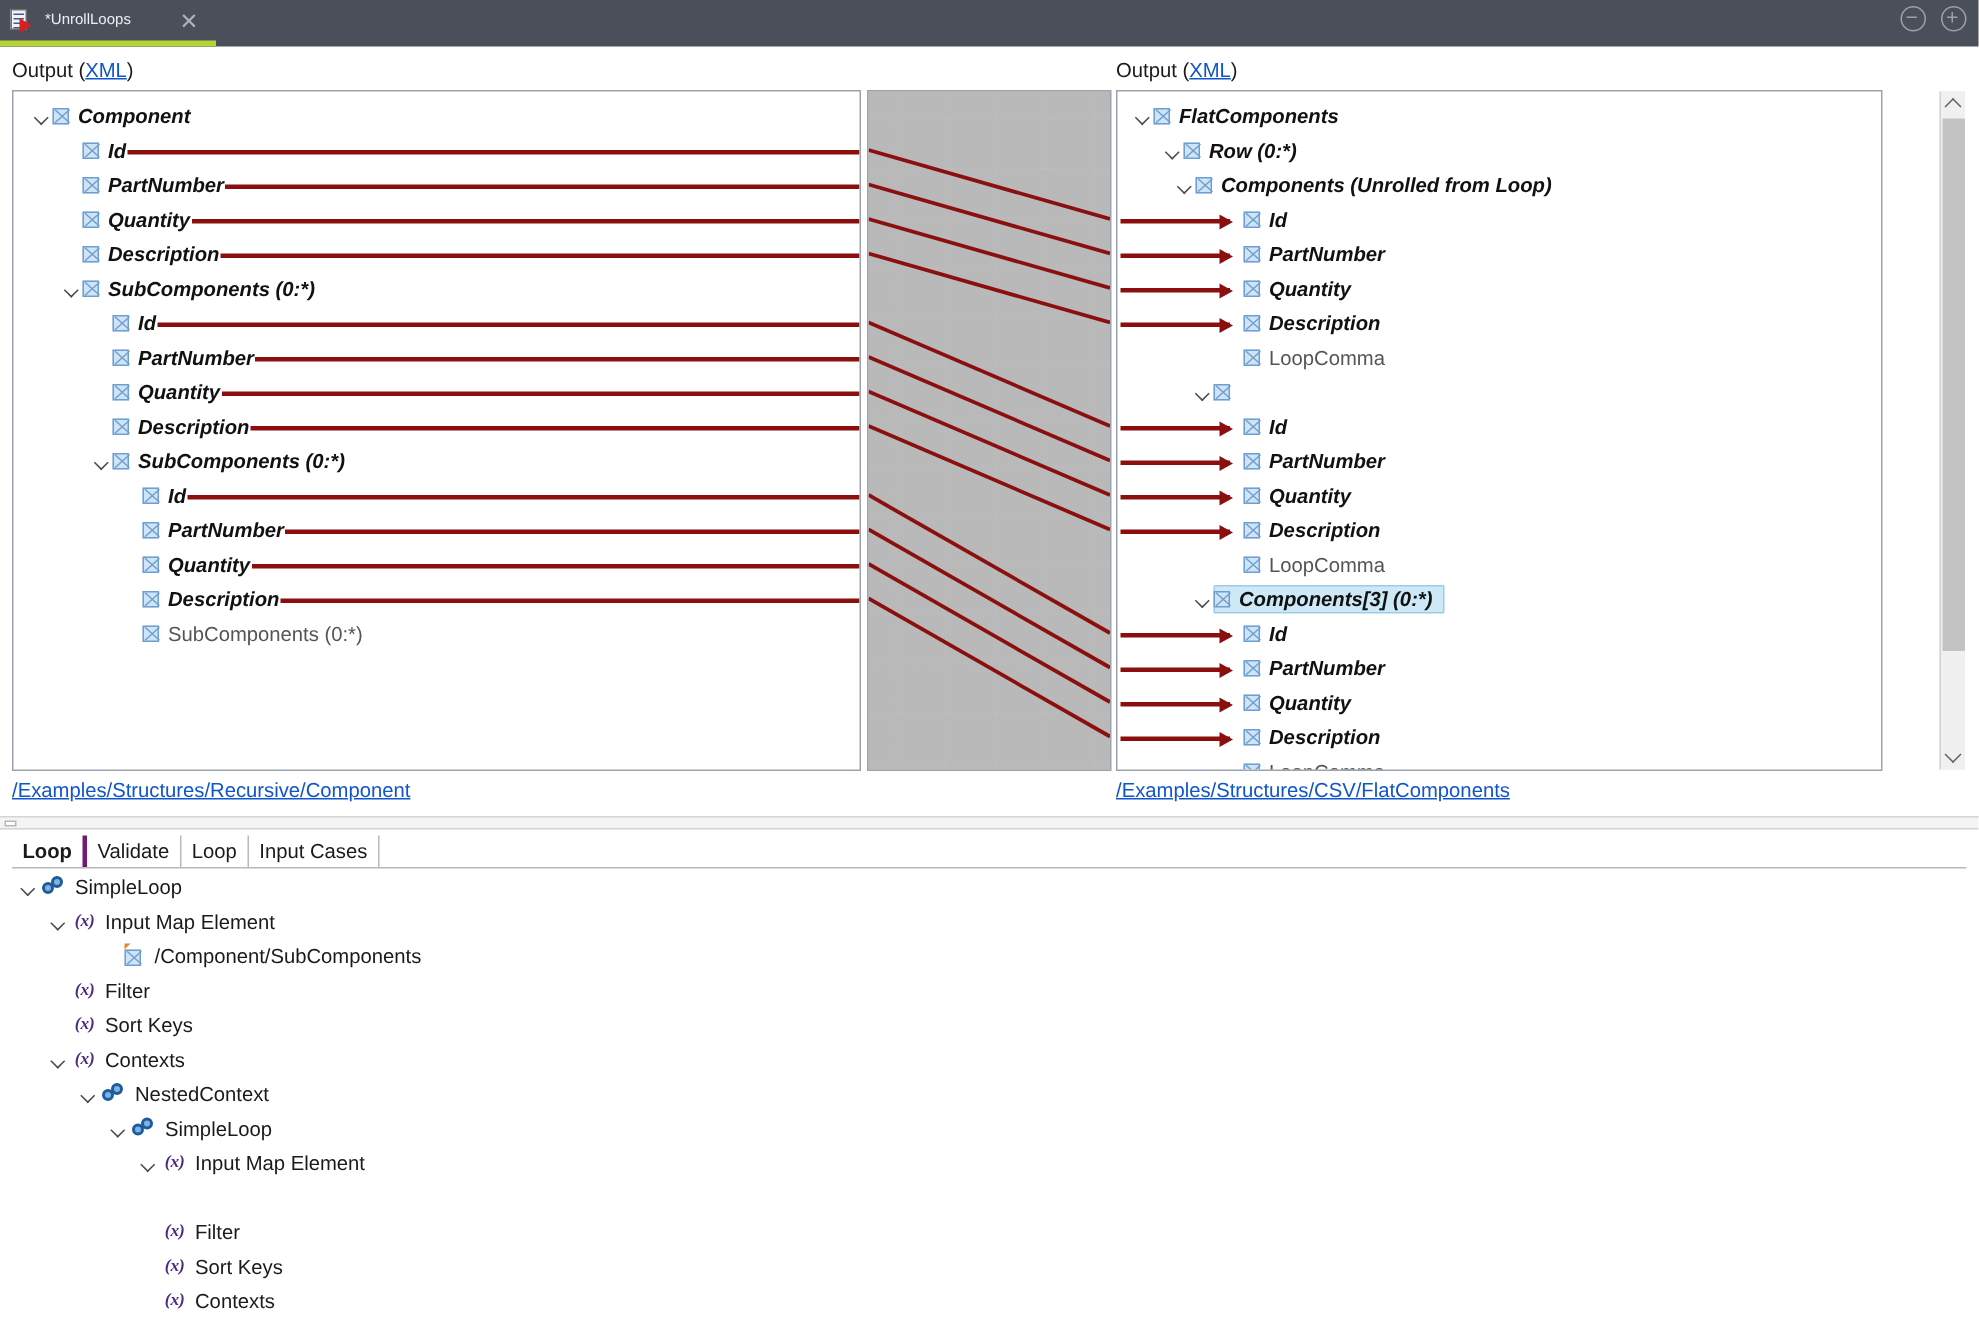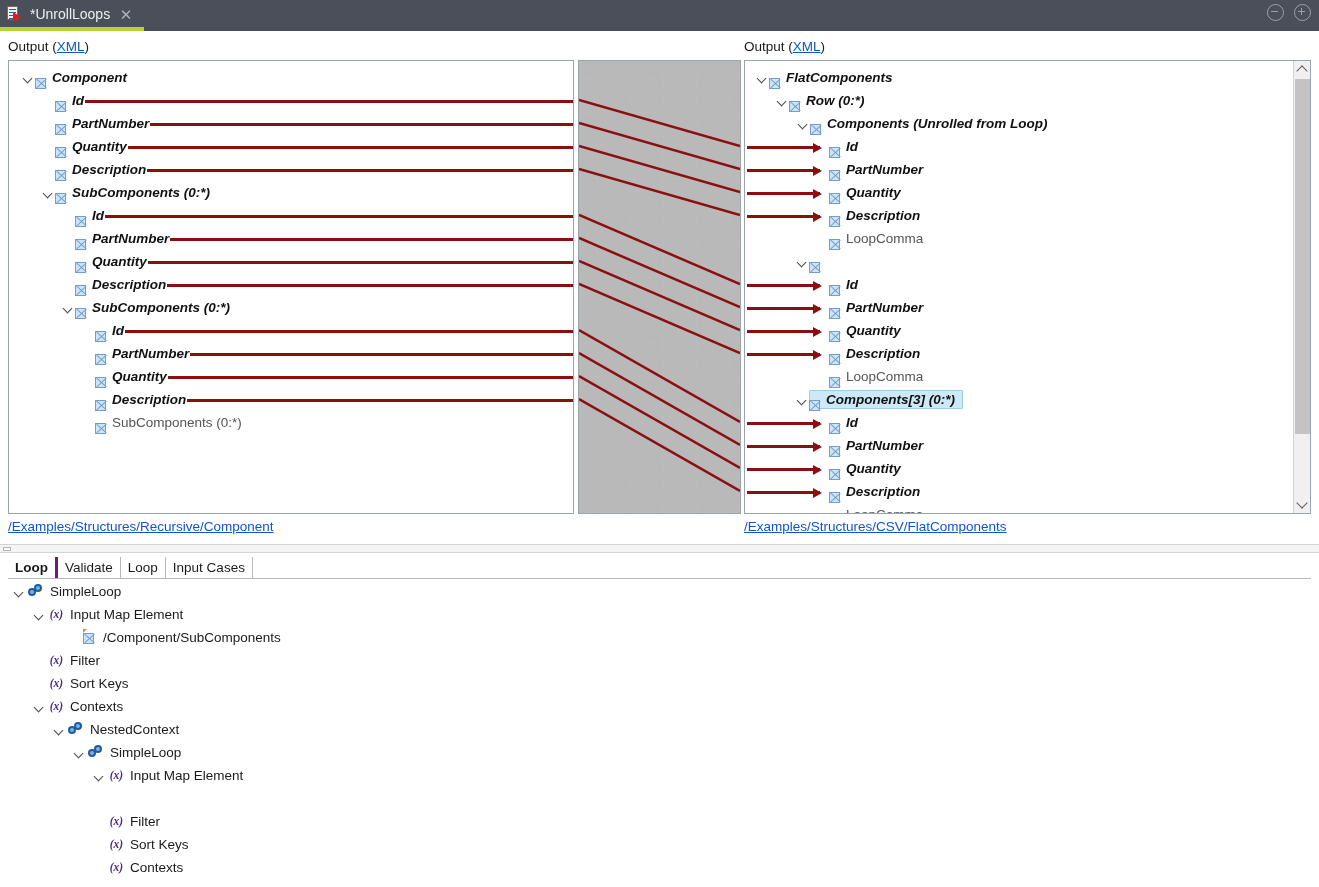--- a/index.html
+++ b/index.html
@@ -36,21 +36,21 @@
   .tab-icon .doc i{
     position:absolute;left:1px;top:2px;width:7px;height:1px;background:#3a5a9a;
     box-shadow:0 3px 0 #3a5a9a,0 6px 0 #3a5a9a,0 9px 0 #3a5a9a;
   }
   .tab-icon .arrow{
     position:absolute;left:6px;top:6px;width:0;height:0;
     border-top:5px solid transparent;border-bottom:5px solid transparent;
     border-left:8px solid #d81e1e;
   }
   .tab-label{
-    color:#eceff2;font-size:14px;white-space:nowrap;
+    color:#eceff2;font-size:10px;white-space:nowrap;
   }
   .tab-close{
     position:absolute;right:11px;top:8px;width:14px;height:14px;
     color:#aeb3bb;font-size:15px;line-height:14px;text-align:center;cursor:pointer;
   }
   .winbtns{
     position:absolute;right:8px;top:4px;display:flex;gap:10px;
   }
   .winbtn{
     width:15px;height:15px;border:1.3px solid #9ba1ab;border-radius:50%;
@@ -71,21 +71,21 @@
 
   
   .panel{
     position:absolute;background:#fff;border:1px solid #9ba3ad;
     box-sizing:border-box;overflow:hidden;
   }
 
   
   .trow{
     position:absolute;left:0;height:23px;line-height:23px;
-    white-space:nowrap;display:flex;align-items:flex-end;
+    white-space:nowrap;display:flex;align-items:center;
   }
   .chev{
     width:14px;height:23px;flex:none;position:relative;
   }
   .chev::after{
     content:"";position:absolute;left:3px;top:9px;width:6px;height:6px;
     border-right:1.6px solid #4a4a4a;border-bottom:1.6px solid #4a4a4a;
     transform:rotate(45deg);
   }
   .chev.empty::after{display:none;}
@@ -386,32 +386,32 @@
       <line x1="0" y1="177" x2="161" y2="246" stroke="#8b0f0f" stroke-width="2.5"></line>
       <line x1="0" y1="200" x2="161" y2="269" stroke="#8b0f0f" stroke-width="2.5"></line>
       <line x1="0" y1="223" x2="161" y2="292" stroke="#8b0f0f" stroke-width="2.5"></line>
       <line x1="0" y1="269" x2="161" y2="361" stroke="#8b0f0f" stroke-width="2.5"></line>
       <line x1="0" y1="292" x2="161" y2="384" stroke="#8b0f0f" stroke-width="2.5"></line>
       <line x1="0" y1="315" x2="161" y2="407" stroke="#8b0f0f" stroke-width="2.5"></line>
       <line x1="0" y1="338" x2="161" y2="430" stroke="#8b0f0f" stroke-width="2.5"></line>
     </svg>
   </div>
 
-<div class="panel" id="output-panel" style="left:744px;top:60px;width:567px;height:454px;">
+<div class="panel" id="output-panel" style="left:744px;top:60px;width:511px;height:454px;">
     <div class="trow" style="left: 10px; top: 5px;">
       <span class="chev"></span>
       <span class="cbox"></span>
       <span class="tlabel bi">FlatComponents</span>
     </div>
     <div class="trow" style="left: 30px; top: 28px;">
       <span class="chev"></span>
       <span class="cbox"></span>
       <span class="tlabel bi">Row (0:*)</span>
     </div>
-    <div class="trow" style="left: 51px; top: 51px;">
+    <div class="trow" style="left: 38px; top: 51px;">
       <span class="chev"></span>
       <span class="cbox"></span>
       <span class="tlabel bi">Components (Unrolled from Loop)</span>
     </div>
     <div class="arrowin" style="left: 2px; top: 85px; width: 73px;"></div>
     <div class="trow" style="left: 70px; top: 74px;">
       <span class="chev empty"></span>
       <span class="cbox"></span>
       <span class="tlabel bi">Id</span>
     </div>

